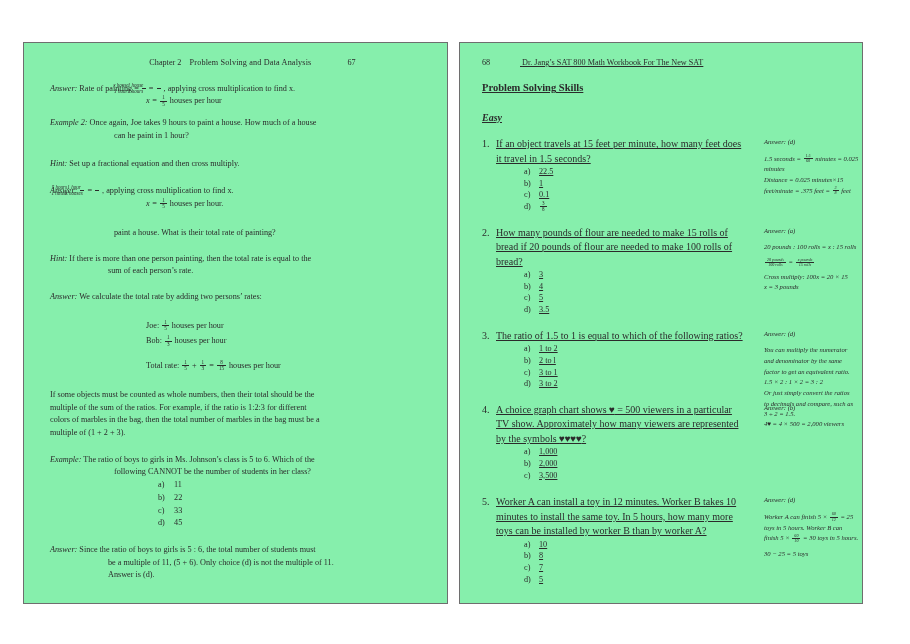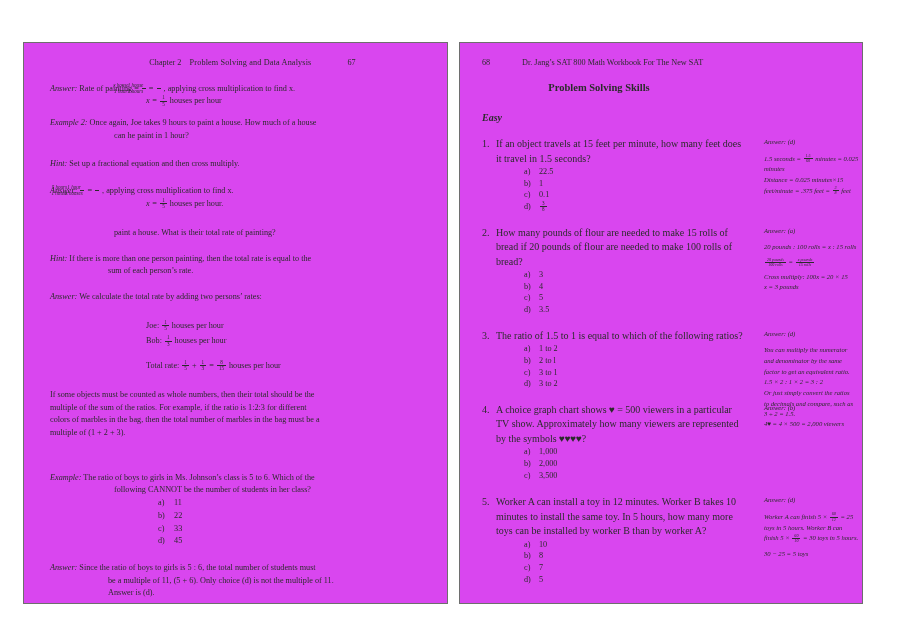--- a/index.html
+++ b/index.html
@@ -14,36 +14,37 @@
     font-family: "Liberation Serif", "DejaVu Serif", serif;
     color: #2b2b2b;
   }
   .spread {
     position: relative;
     width: 910px;
     height: 644px;
   }
   .page {
     position: absolute;
-    background: #d946ef;
+    background: #86efac;
     border: 1.5px solid #6e6e6e;
     box-sizing: border-box;
     overflow: hidden;
   }
   .page-left {
     left: 23px;
     top: 42px;
     width: 425px;
     height: 562px;
   }
   .page-right {
     left: 459px;
     top: 42px;
     width: 404px;
     height: 562px;
+    text-decoration: underline;
   }
 
   
   .it { font-style: italic; }
 
   .frac {
     display: inline-block;
     vertical-align: -0.42em;
     text-align: center;
     line-height: 1.02;
@@ -104,21 +105,21 @@
     font-size: 8.2px;
     line-height: 1.5;
   }
   .rp-head {
     font-size: 8.2px;
     margin-bottom: 11px;
     white-space: nowrap;
   }
   .rp-head .rh-num { display: inline-block; width: 38px; }
   .rp-title {
-    text-align: center;
+    text-align: left;
     font-weight: bold;
     font-size: 10.5px;
     margin: 0 0 14px 0;
     padding-right: 130px;
   }
   .rp-section {
     font-style: italic;
     font-weight: bold;
     font-size: 10px;
     margin: 0 0 12px 0;
@@ -294,21 +295,21 @@
         </div>
       </div>
 
       <div class="blk para" style="margin-top:16px">
         <div>If some objects must be counted as whole numbers, then their total should be the</div>
         <div>multiple of the sum of the ratios. For example, if the ratio is 1:2:3 for different</div>
         <div>colors of marbles in the bag, then the total number of marbles in the bag must be a</div>
         <div>multiple of (1 + 2 + 3).</div>
       </div>
 
-      <div class="blk" style="margin-top:32px">
+      <div class="blk" style="margin-top:14px">
         <div class="hang2">
           <span class="lbl">Example:</span>
           <span>The ratio of boys to girls in Ms. Johnson’s class is 5 to 6. Which of the</span>
         </div>
         <div class="indent-line2">following CANNOT be the number of students in her class?</div>
         <ul class="choice-list">
           <li>
             <span class="ch-key">a)</span>
             <span>11</span>
           </li>

